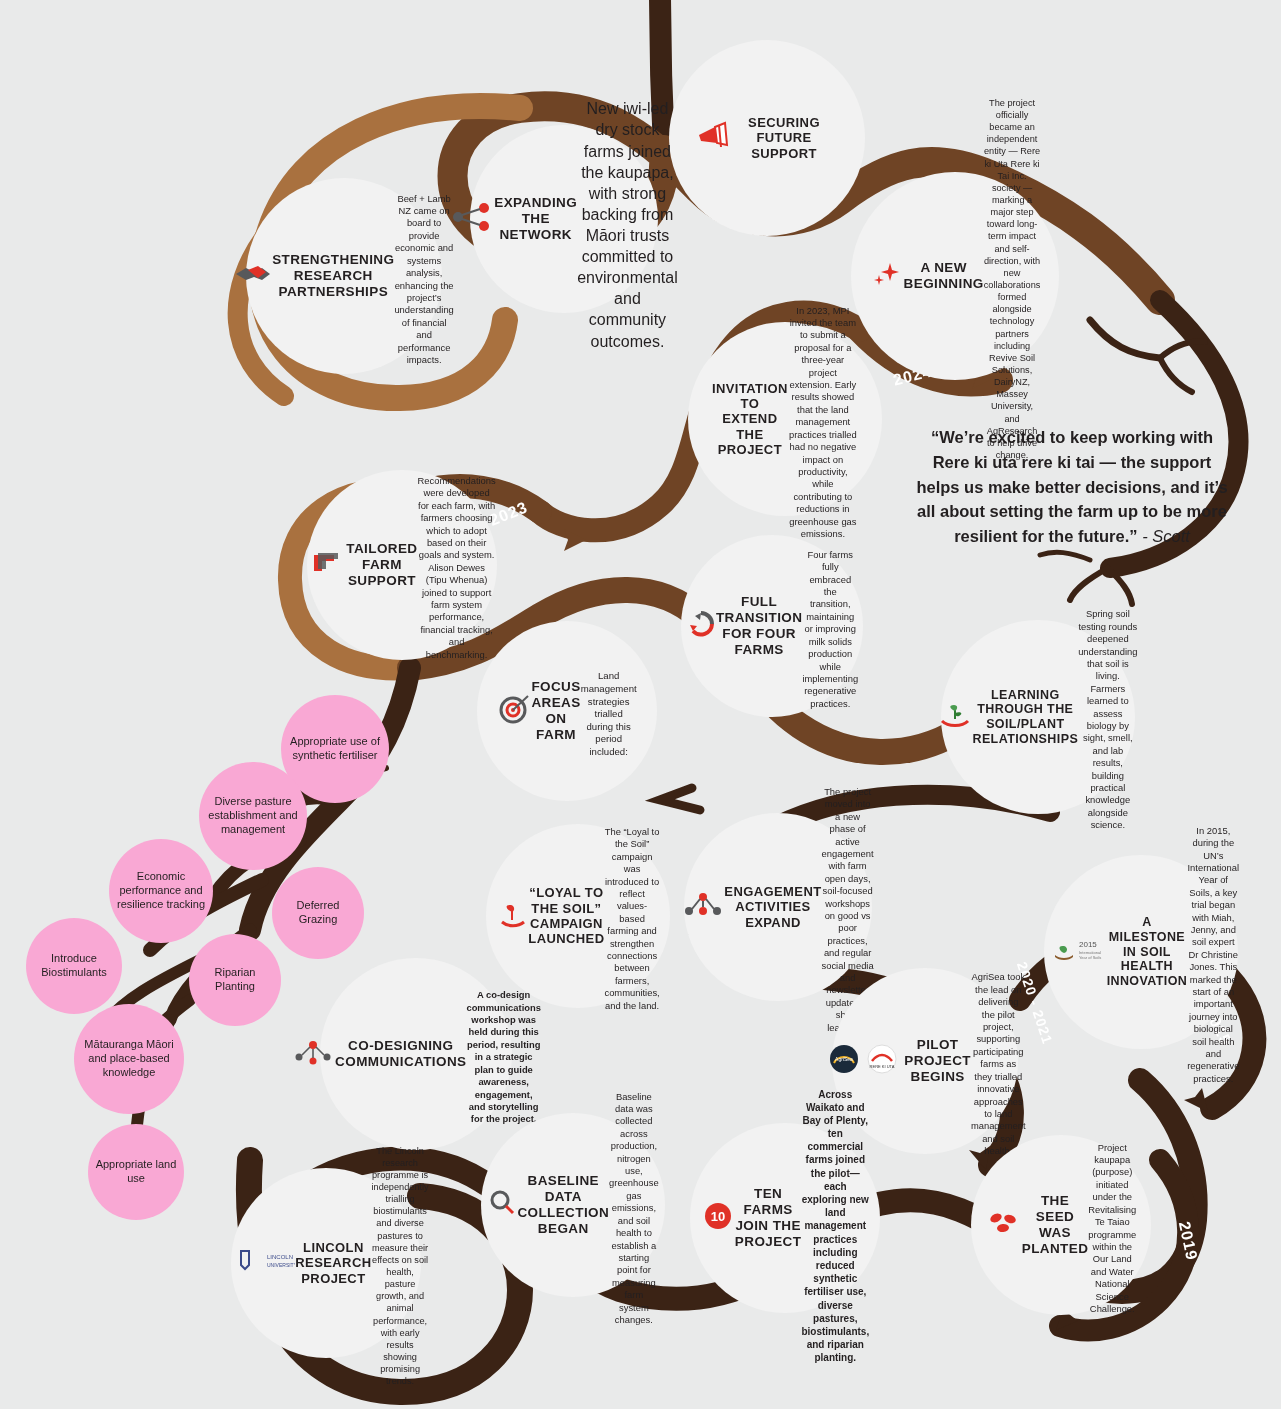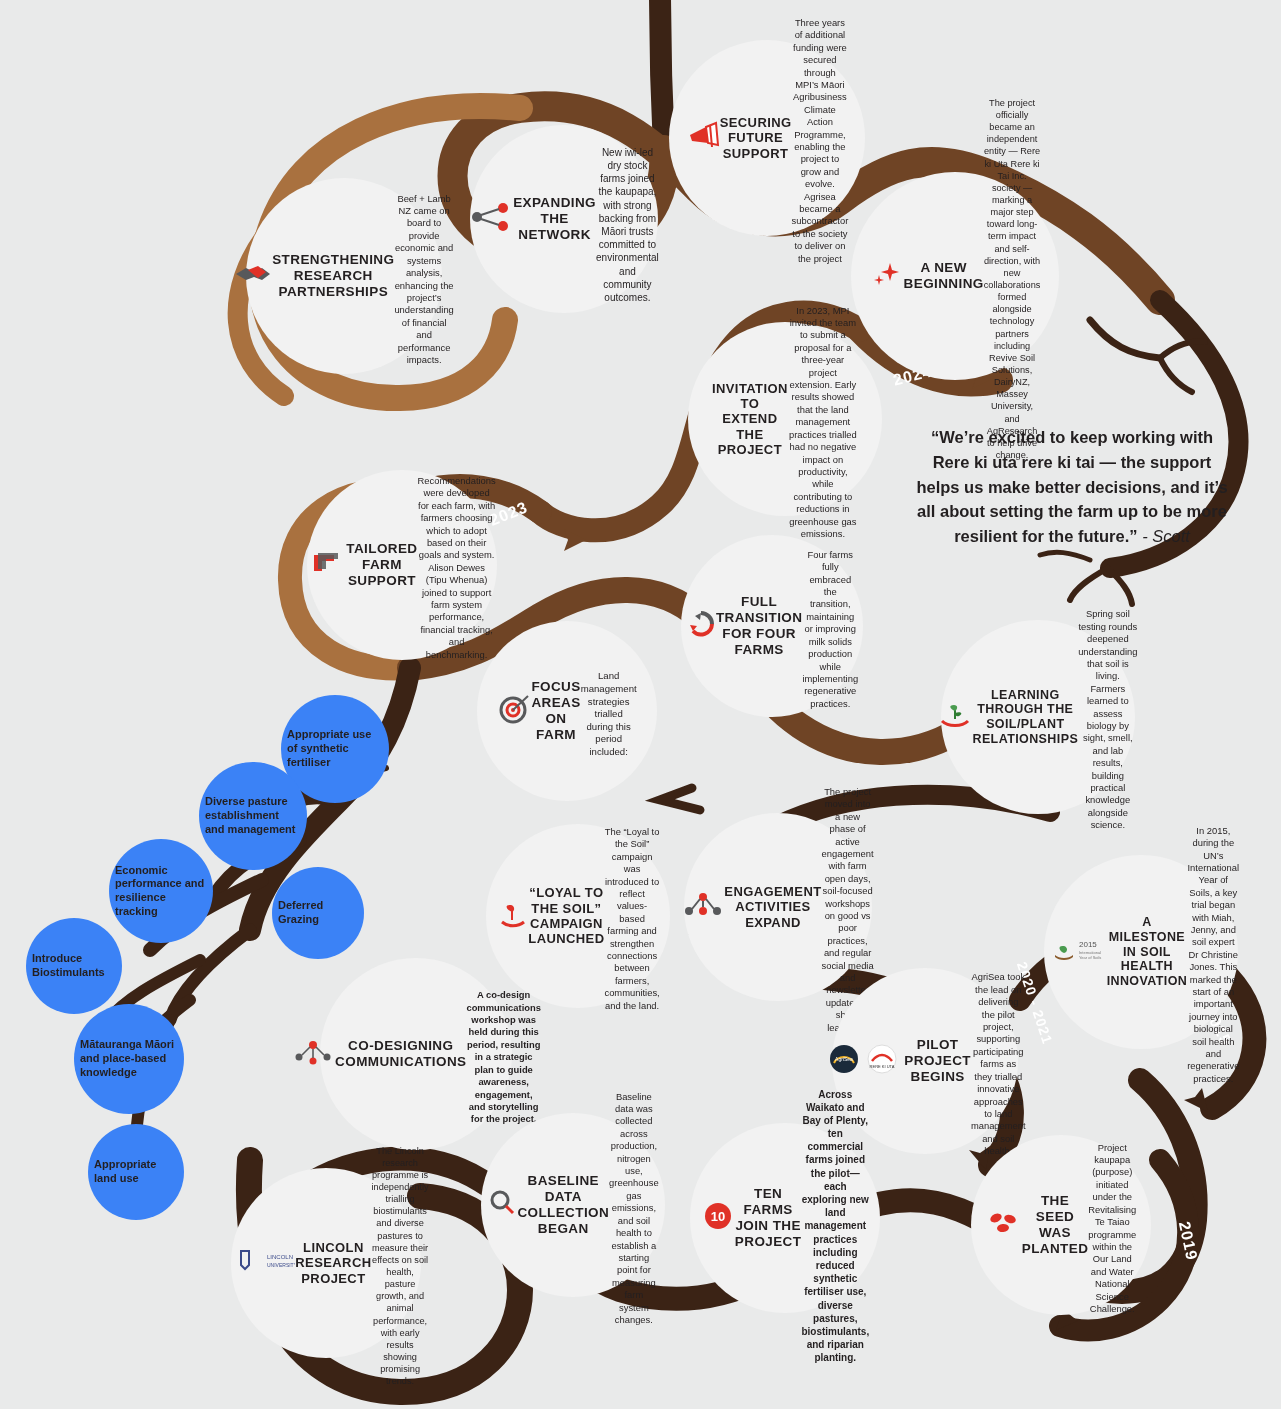--- a/index.html
+++ b/index.html
@@ -18,23 +18,23 @@
     text-align:center;box-sizing:border-box;
     color:#231f20;
   }
   .node .ttl{
     font-weight:bold;letter-spacing:.4px;line-height:1.18;
     text-transform:uppercase;
   }
   .node .bdy{line-height:1.32;}
   .icon{display:block;margin-bottom:4px;}
   .mini{
-    position:absolute;border-radius:50%;background:#3b82f6;
-    display:flex;align-items:center;justify-content:center;
-    font-size:11px;line-height:1.25;color:#231f20;box-sizing:border-box;padding:6px;font-weight:bold;
+    position:absolute;border-radius:50%;background:#f9a8d4;
+    display:flex;align-items:center;justify-content:center;text-align:center;
+    font-size:11px;line-height:1.25;color:#231f20;box-sizing:border-box;padding:6px;
   }
   .yearlbl{
     position:absolute;color:#ffffff;font-weight:bold;letter-spacing:1px;
   }
   .quote{
     position:absolute;text-align:center;color:#231f20;
     font-size:16.5px;line-height:1.5;font-weight:bold;
   }
   .quote .who{font-weight:normal;font-style:italic;}
   svg{display:block;}
@@ -128,34 +128,33 @@
 
   <div class="node" style="left:669px;top:40px;width:196px;height:196px;padding:22px 26px;">
     <span class="icon">
       <svg width="34" height="30" viewBox="0 0 34 30">
           <path d="M4 14 L20 6 L22 22 L6 20 Z" fill="#e03127"></path>
           <path d="M20 6 L30 2 L32 24 L22 22 Z" fill="#fff" stroke="#e03127" stroke-width="2"></path>
           <path d="M24 4 L26 26" stroke="#e03127" stroke-width="2"></path>
         </svg>
     </span>
     <div class="ttl" style="font-size:13px;">SECURING FUTURE SUPPORT</div>
-    <div class="bdy" style="font-size:9.4px;margin-top:6px;">Three years of additional funding were secured through MPI’s Māori Agribusiness Climate Action Programme, enabling the project to grow and evolve. Agrisea became a subcontractor to the society to deliver on the project</div>
   </div>
 
   <div class="node" style="left:470px;top:125px;width:188px;height:188px;padding:22px 26px;">
     <span class="icon">
       <svg width="44" height="30" viewBox="0 0 44 30">
           <circle cx="8" cy="15" r="5" fill="#58595b"></circle>
           <circle cx="34" cy="6" r="5" fill="#e03127"></circle>
           <circle cx="34" cy="24" r="5" fill="#e03127"></circle>
           <path d="M12 13 L30 7 M12 17 L30 23" stroke="#58595b" stroke-width="2"></path>
         </svg>
     </span>
     <div class="ttl" style="font-size:13.5px;">EXPANDING THE NETWORK</div>
-    <div class="bdy" style="font-size:10px;margin-top:12px;">New iwi-led dry stock farms joined the kaupapa, with strong backing from Māori trusts committed to environmental and community outcomes.</div>
+    <div class="bdy" style="font-size:16px;margin-top:12px;">New iwi-led dry stock farms joined the kaupapa, with strong backing from Māori trusts committed to environmental and community outcomes.</div>
   </div>
 
   <div class="node" style="left:246px;top:178px;width:196px;height:196px;padding:20px 24px;">
     <span class="icon">
       <svg width="38" height="28" viewBox="0 0 38 28">
           <path d="M2 14 L12 8 L20 12 L28 8 L36 14 L28 20 L20 17 L12 20 Z" fill="#58595b"></path>
           <path d="M14 10 L24 6 L32 12 L24 18 Z" fill="#e03127"></path>
         </svg>
     </span>
     <div class="ttl" style="font-size:13.5px;">STRENGTHENING RESEARCH PARTNERSHIPS</div>
@@ -345,20 +344,21 @@
 
   <div class="mini" style="left:281px;top:695px;width:108px;height:108px;">Appropriate use of synthetic fertiliser</div>
 
 
   <div class="mini" style="left:199px;top:762px;width:108px;height:108px;">Diverse pasture establishment and management</div>
 
   <div class="mini" style="left:272px;top:867px;width:92px;height:92px;">Deferred Grazing</div>
 
   <div class="mini" style="left:109px;top:839px;width:104px;height:104px;">Economic performance and resilience tracking</div>
 
+  <div class="mini" style="left:189px;top:934px;width:92px;height:92px;">Riparian Planting</div>
 
   <div class="mini" style="left:26px;top:918px;width:96px;height:96px;">Introduce Biostimulants</div>
 
   <div class="mini" style="left:74px;top:1004px;width:110px;height:110px;">Mātauranga Māori and place-based knowledge</div>
 
   <div class="mini" style="left:88px;top:1124px;width:96px;height:96px;">Appropriate land use</div>
 
 </div>
 
 </body></html>

